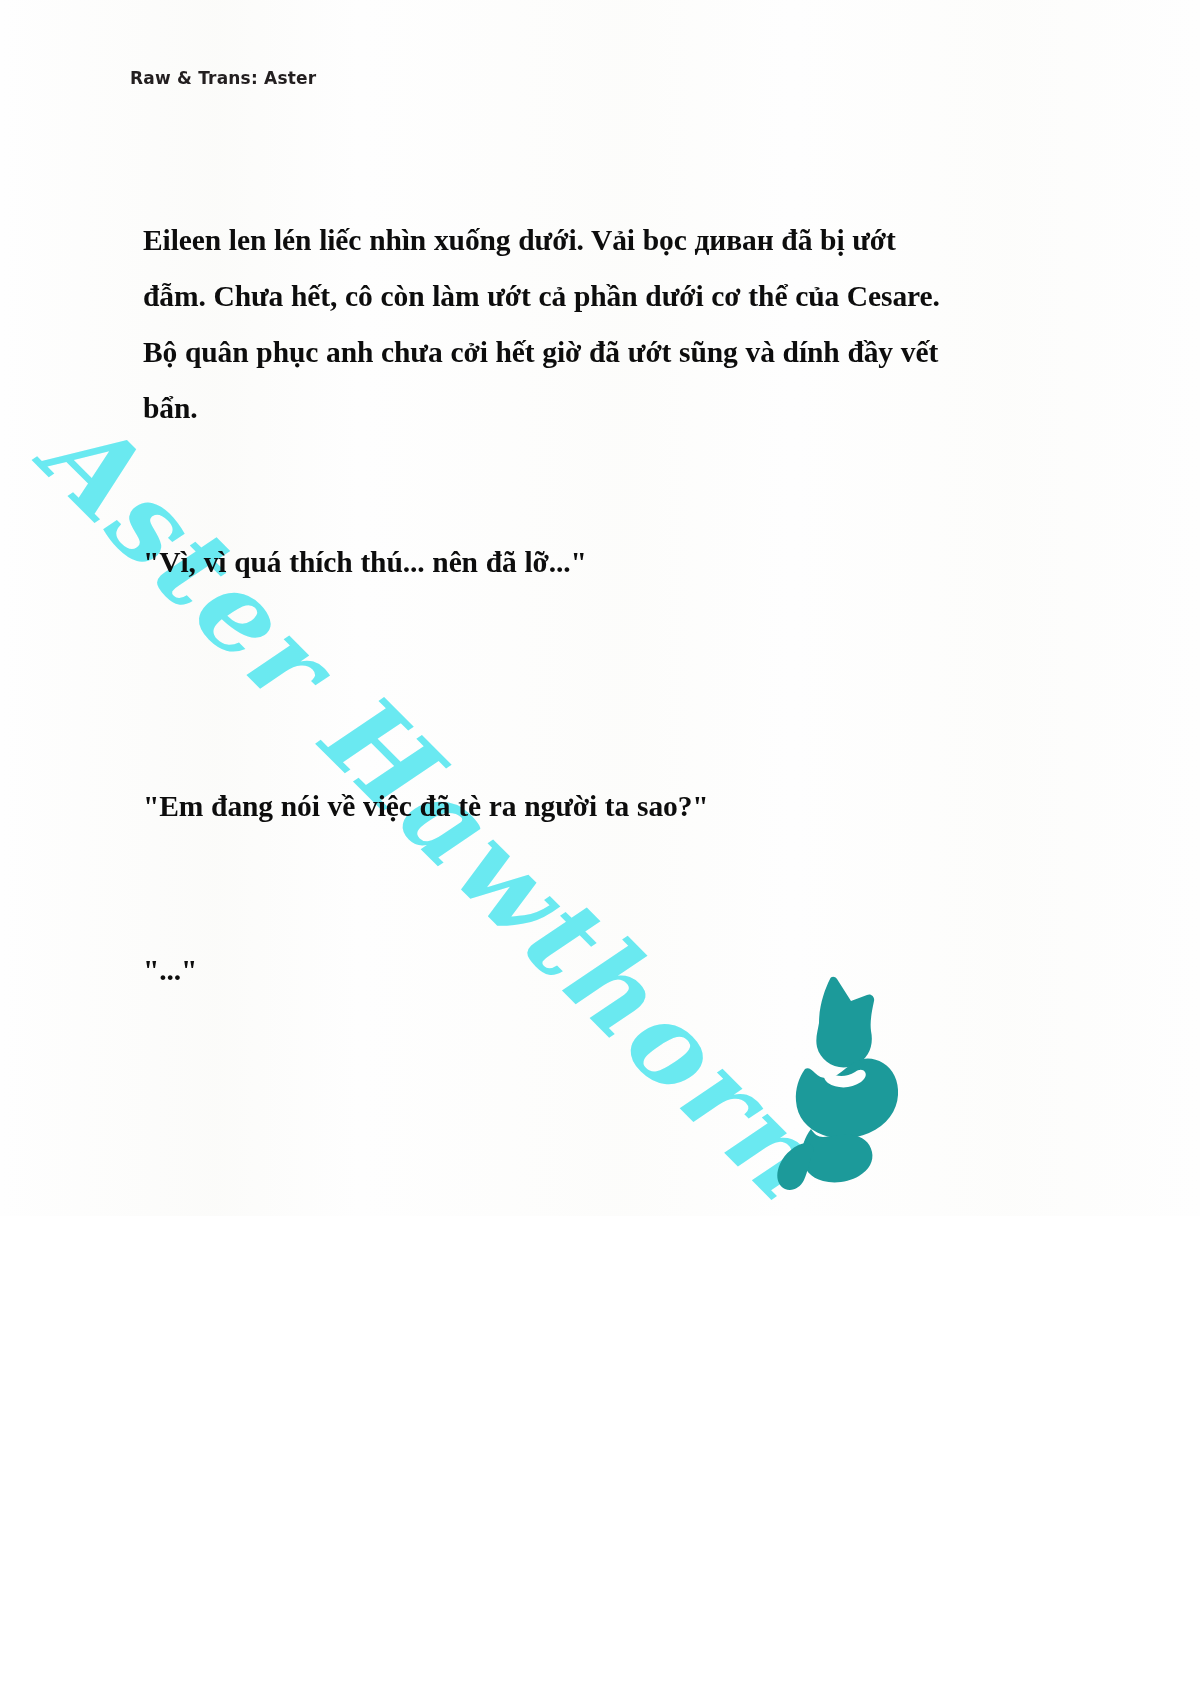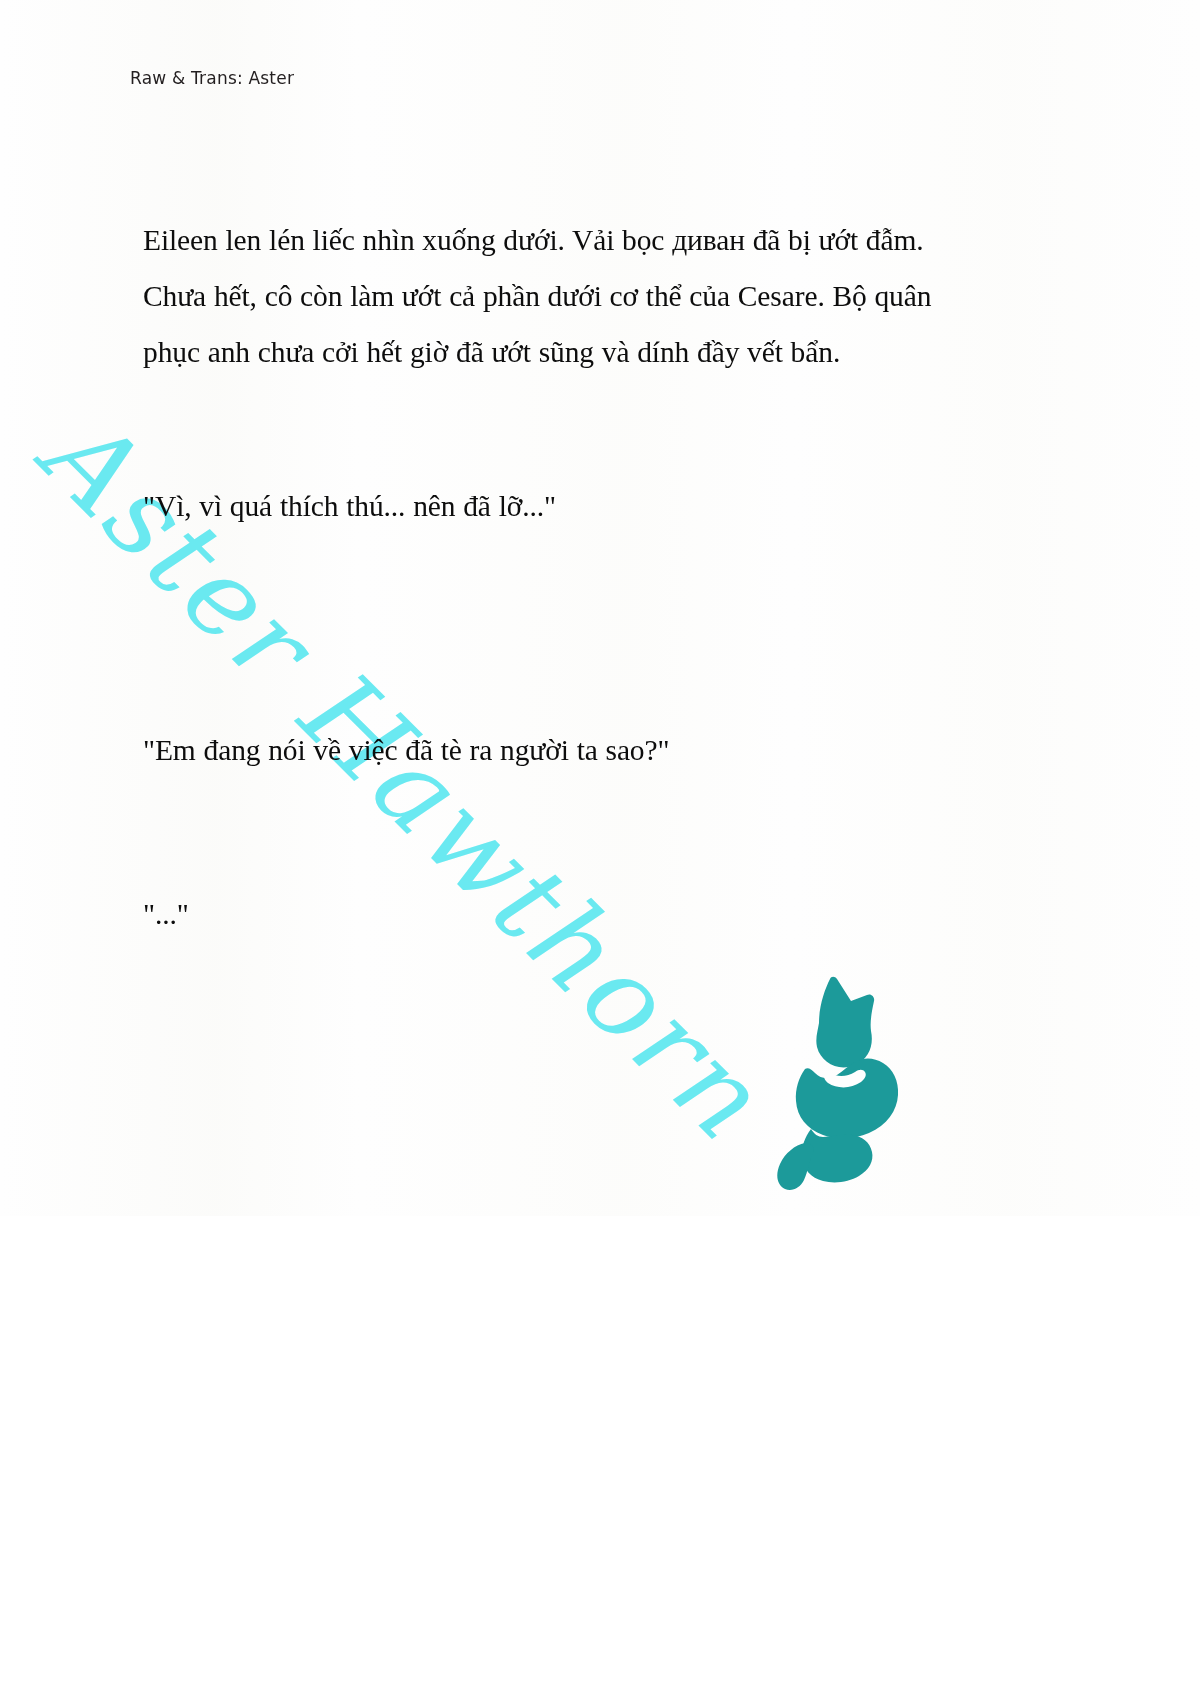--- a/index.html
+++ b/index.html
@@ -9,20 +9,21 @@
     background: #ffffff;
   }
 
   .page {
     position: relative;
     width: 1200px;
     height: 1216px;
     background: #fefefe;
     overflow: hidden;
     box-sizing: border-box;
+    font-weight: bold;
   }
 
   
   .paper-tint {
     position: absolute;
     inset: 0;
     background:
       linear-gradient(90deg,
         rgba(250,250,248,0) 0%,
         rgba(249,249,246,0.55) 18%,

